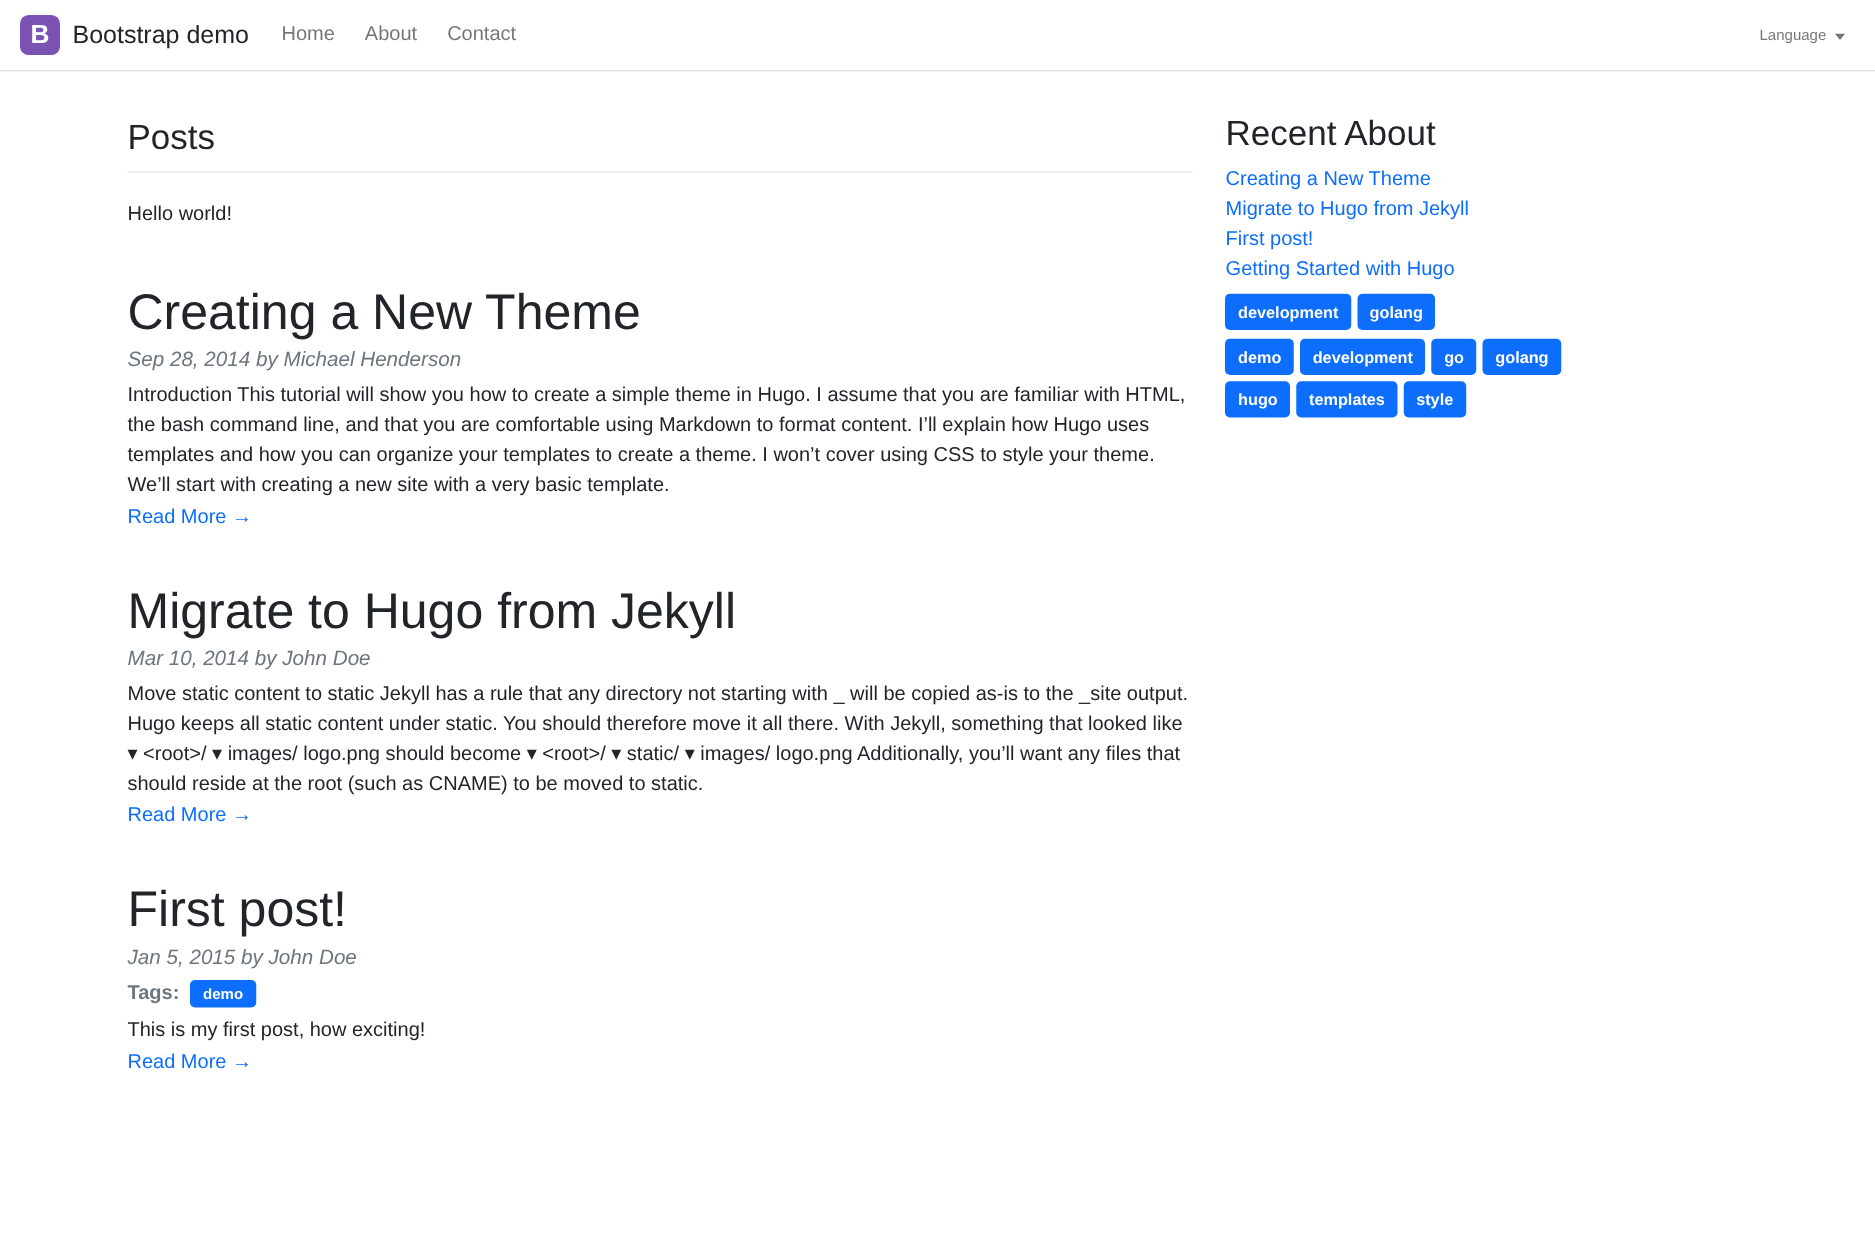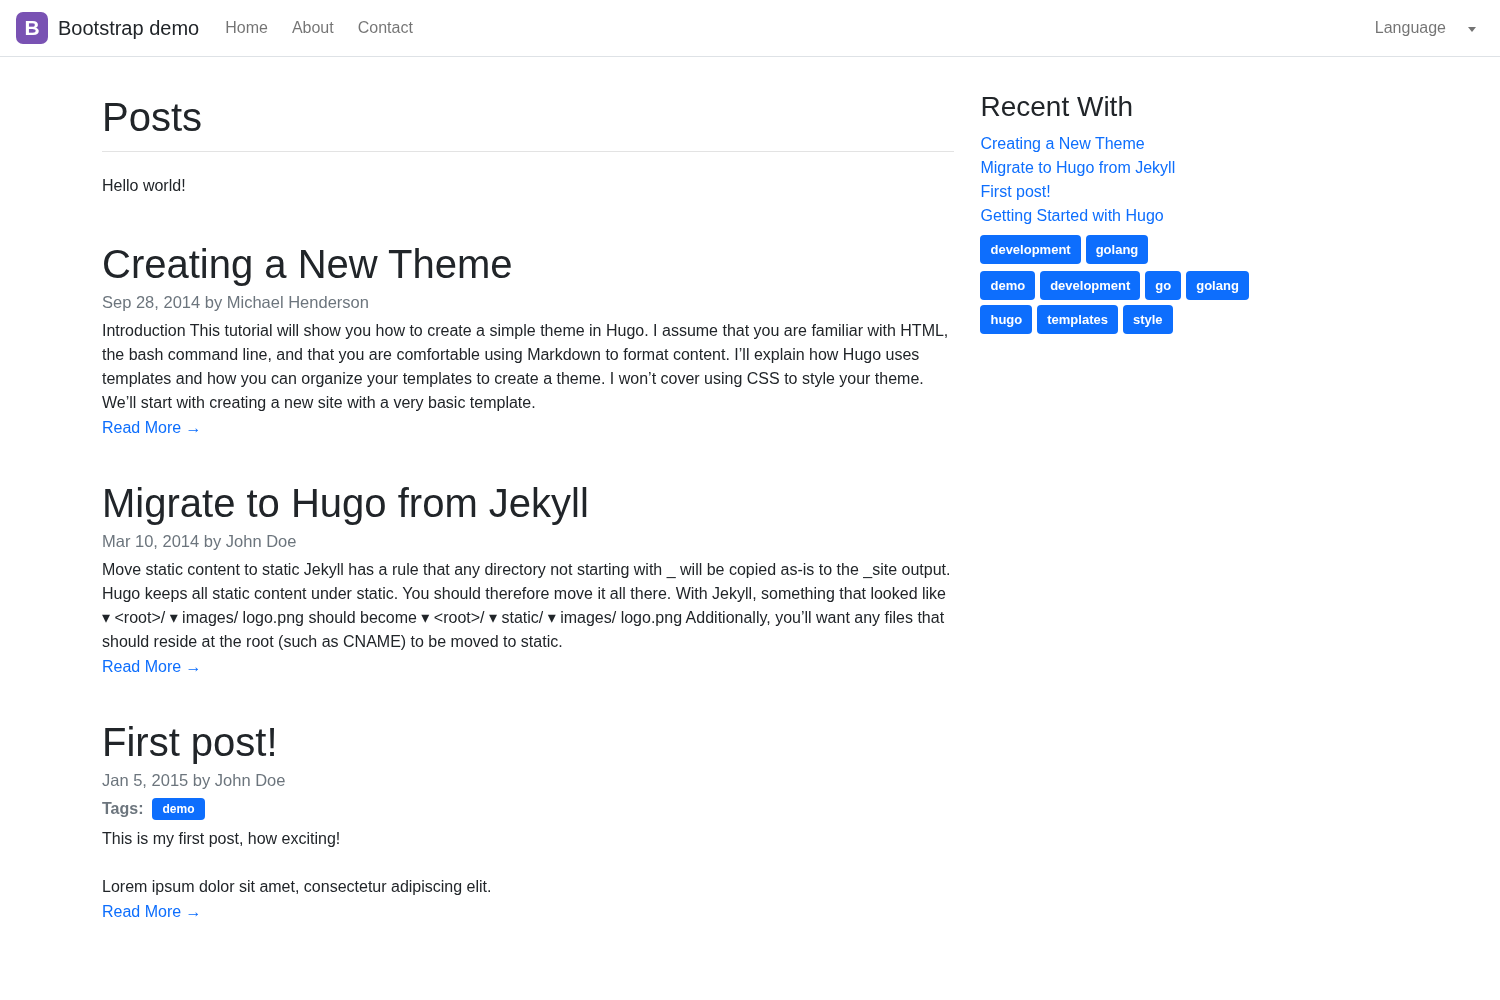--- a/index.html
+++ b/index.html
@@ -21,37 +21,37 @@
     border-bottom:1px solid var(--border);
   }
   .nav-left{display:flex;align-items:center;}
   .brand{display:flex;align-items:center;gap:10px;text-decoration:none;color:#212529;font-size:20px;}
   .logo{
     width:32px;height:32px;border-radius:7px;background:var(--brand-purple);
     color:#fff;font-weight:700;font-size:21px;display:flex;align-items:center;justify-content:center;
   }
   .nav-links{display:flex;margin-left:14px;}
   .nav-link{color:var(--nav-link);text-decoration:none;padding:8px 8px;margin:0 4px;font-size:16px;}
-  .lang{color:var(--nav-link);text-decoration:none;display:flex;align-items:center;gap:22px;font-size:16px;}
+  .lang{color:var(--nav-link);text-decoration:none;display:flex;align-items:center;gap:7px;font-size:12px;}
   .caret{
     width:0;height:0;display:inline-block;margin-top:2px;
     border-left:4px solid transparent;border-right:4px solid transparent;
     border-top:5px solid var(--nav-link);
   }
   
   .container{width:1320px;margin:0 auto;display:flex;padding-top:26px;}
   .col-main{width:66.4%;padding:0 12px;}
   .col-side{flex:1;padding:0 12px 0 14px;}
   
-  .page-title{font-size:40px;font-weight:500;line-height:1.2;margin:10px 0 10px;}
+  .page-title{font-size:28px;font-weight:500;line-height:1.2;margin:10px 0 10px;}
   .title-rule{border:0;border-top:1px solid #e3e3e3;margin:0;}
   .intro{margin:22px 0 0;line-height:1.5;}
   .post{margin-top:42px;}
   .post-title{font-size:40px;font-weight:500;line-height:1.2;margin:0;}
-  .post-meta{color:var(--muted);margin:5px 0 0;font-size:16.5px;}
+  .post-meta{color:var(--muted);margin:5px 0 0;font-size:16.5px;font-style:italic;}
   .post-excerpt{margin:7px 0 0;line-height:1.5;}
   .post-excerpt.second{margin-top:24px;}
   .read-more{display:inline-block;margin-top:4px;color:var(--primary);}
   .tags-line{display:flex;align-items:center;gap:9px;margin:8px 0 2px;}
   .tags-label{color:var(--muted);font-weight:700;}
   
   .badge{
     background:var(--primary);color:#fff;font-weight:700;border-radius:4px;
     text-decoration:none;display:inline-block;line-height:1;
   }
@@ -91,30 +91,30 @@
     <h1 class="page-title">Posts</h1>
     <hr class="title-rule">
     <p class="intro">Hello world!</p>
 
     <div id="posts">
         <article class="post"><h1 class="post-title">Creating a New Theme</h1><p class="post-meta">Sep 28, 2014 by Michael Henderson</p><p class="post-excerpt">Introduction This tutorial will show you how to create a simple theme in Hugo. I assume that you are familiar with HTML, the bash command line, and that you are comfortable using Markdown to format content. I’ll explain how Hugo uses templates and how you can organize your templates to create a theme. I won’t cover using CSS to style your theme. We’ll start with creating a new site with a very basic template.</p><a class="read-more">Read More →</a></article>
         <article class="post"><h1 class="post-title">Migrate to Hugo from Jekyll</h1><p class="post-meta">Mar 10, 2014 by John Doe</p><p class="post-excerpt">Move static content to static Jekyll has a rule that any directory not starting with _ will be copied as-is to the _site output. Hugo keeps all static content under static. You should therefore move it all there. With Jekyll, something that looked like ▾ &lt;root&gt;/ ▾ images/ logo.png should become ▾ &lt;root&gt;/ ▾ static/ ▾ images/ logo.png Additionally, you’ll want any files that should reside at the root (such as CNAME) to be moved to static.</p><a class="read-more">Read More →</a></article>
         <article class="post"><h1 class="post-title">First post!</h1><p class="post-meta">Jan 5, 2015 by John Doe</p><div class="tags-line">
             <span class="tags-label">Tags:</span>
             <a class="badge sm">demo</a>
-          </div><p class="post-excerpt">This is my first post, how exciting!</p><p class="post-excerpt second">Lorem ipsum dolor sit amet, consectetur adipiscing elit.</p><a class="read-more">Read More →</a></article>
+          </div><p class="post-excerpt">This is my first post, how exciting!</p><a class="read-more">Read More →</a></article>
       </div>
 
     <div class="pagination-wrap">
       
     </div>
   </main>
 
   <aside class="col-side">
-    <h3 class="side-title">Recent With</h3>
+    <h3 class="side-title">Recent About</h3>
     <div id="recent-links">
         <a class="recent-link">Creating a New Theme</a>
         <a class="recent-link">Migrate to Hugo from Jekyll</a>
         <a class="recent-link">First post!</a>
         <a class="recent-link">Getting Started with Hugo</a>
       </div>
 
     <div class="badge-row" id="category-badges">
         <a class="badge md">development</a>
         <a class="badge md">golang</a>

